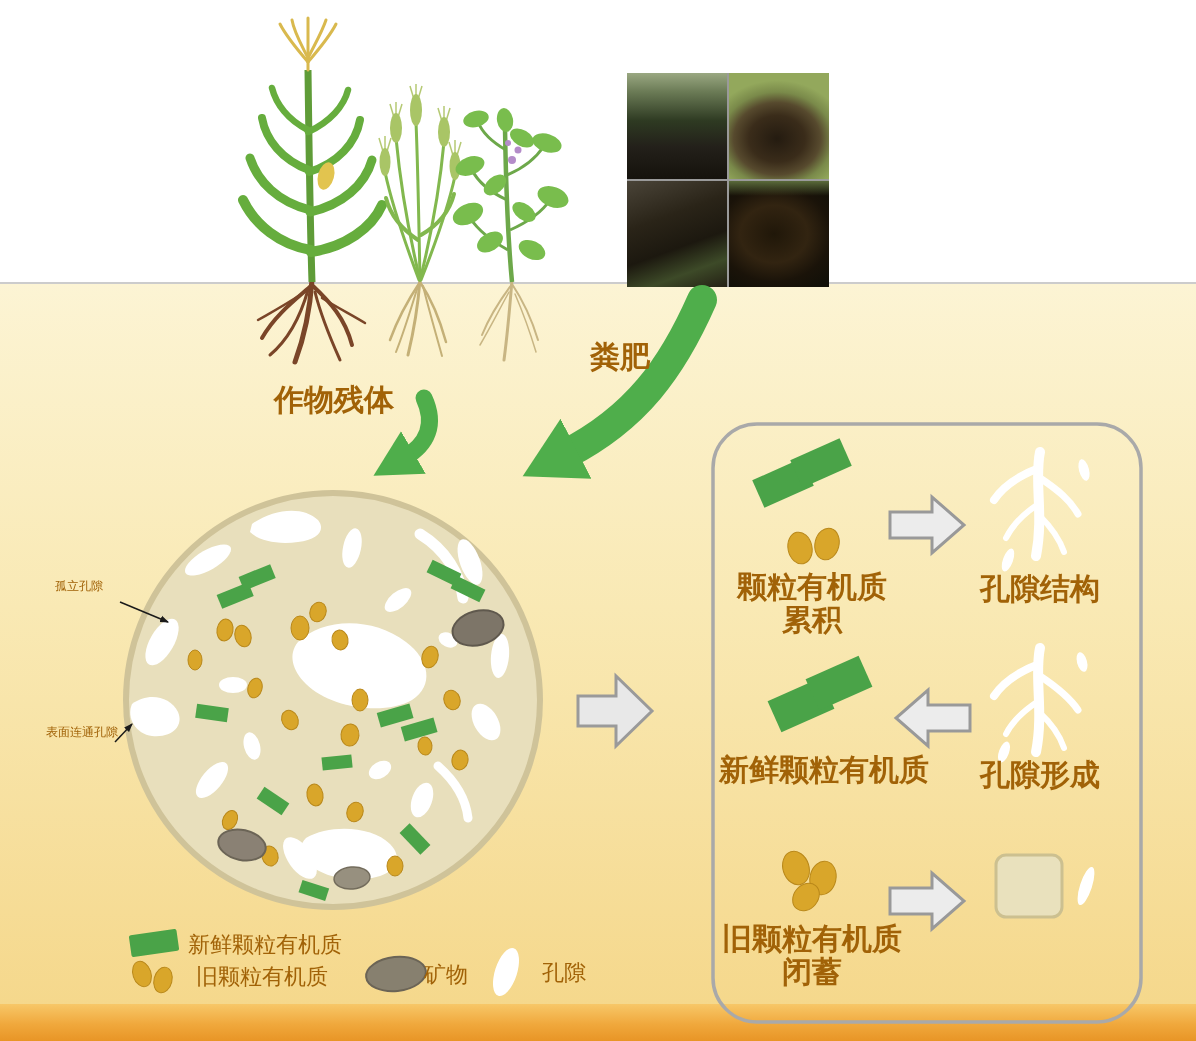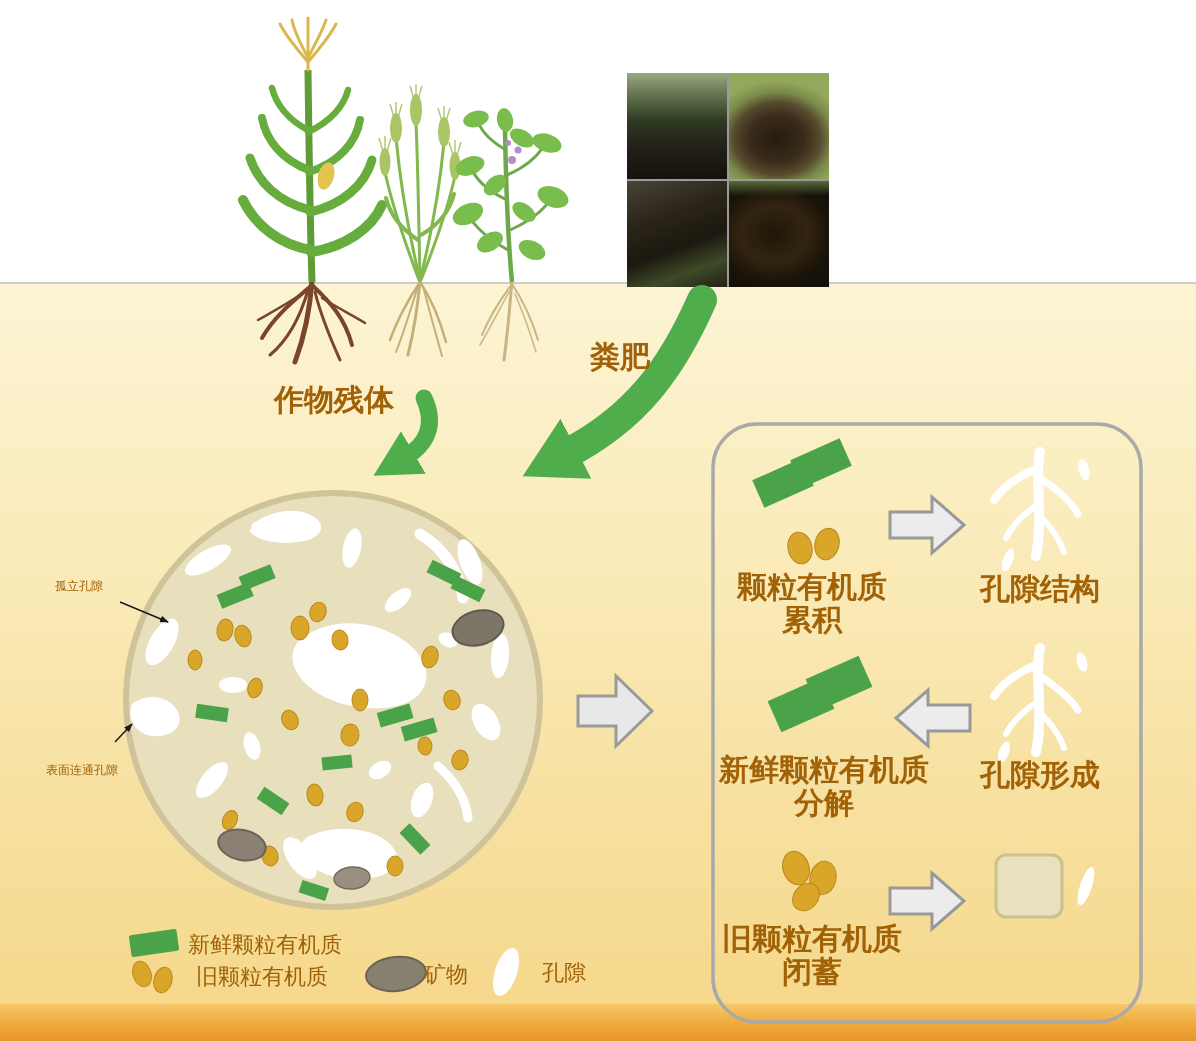--- a/index.html
+++ b/index.html
@@ -307,33 +307,32 @@
       </g>
       <ellipse cx="396" cy="974" rx="30" ry="17" fill="#87806f" stroke="#6b6456" stroke-width="2" transform="rotate(-6 396 974)"></ellipse>
       <ellipse cx="506" cy="972" rx="11" ry="25" fill="#ffffff" transform="rotate(18 506 972)"></ellipse>
     </g>
   </svg>
 
   <div class="lbl header-lbl center" style="left:334px; top:380px;">作物残体</div>
   <div class="lbl header-lbl center" style="left:620px; top:337px;">粪肥</div>
 
   <div class="lbl anno" style="left:55px; top:578px;">孤立孔隙</div>
-  <div class="lbl anno" style="left:46px; top:762px;">表面连通孔隙</div>
+  <div class="lbl anno" style="left:46px; top:724px;">表面连通孔隙</div>
 
   <div class="lbl panel-text center" style="left:812px; top:570px;">
     <div>颗粒有机质</div>
     <div>累积</div>
   </div>
   <div class="lbl panel-text center" style="left:1040px; top:572px;">
     <div>孔隙结构</div>
   </div>
 
   <div class="lbl panel-text center" style="left:824px; top:753px;">
     <div>新鲜颗粒有机质</div>
-    <div>分解</div>
   </div>
   <div class="lbl panel-text center" style="left:1040px; top:758px;">
     <div>孔隙形成</div>
   </div>
 
   <div class="lbl panel-text center" style="left:812px; top:922px;">
     <div>旧颗粒有机质</div>
     <div>闭蓄</div>
   </div>
 

